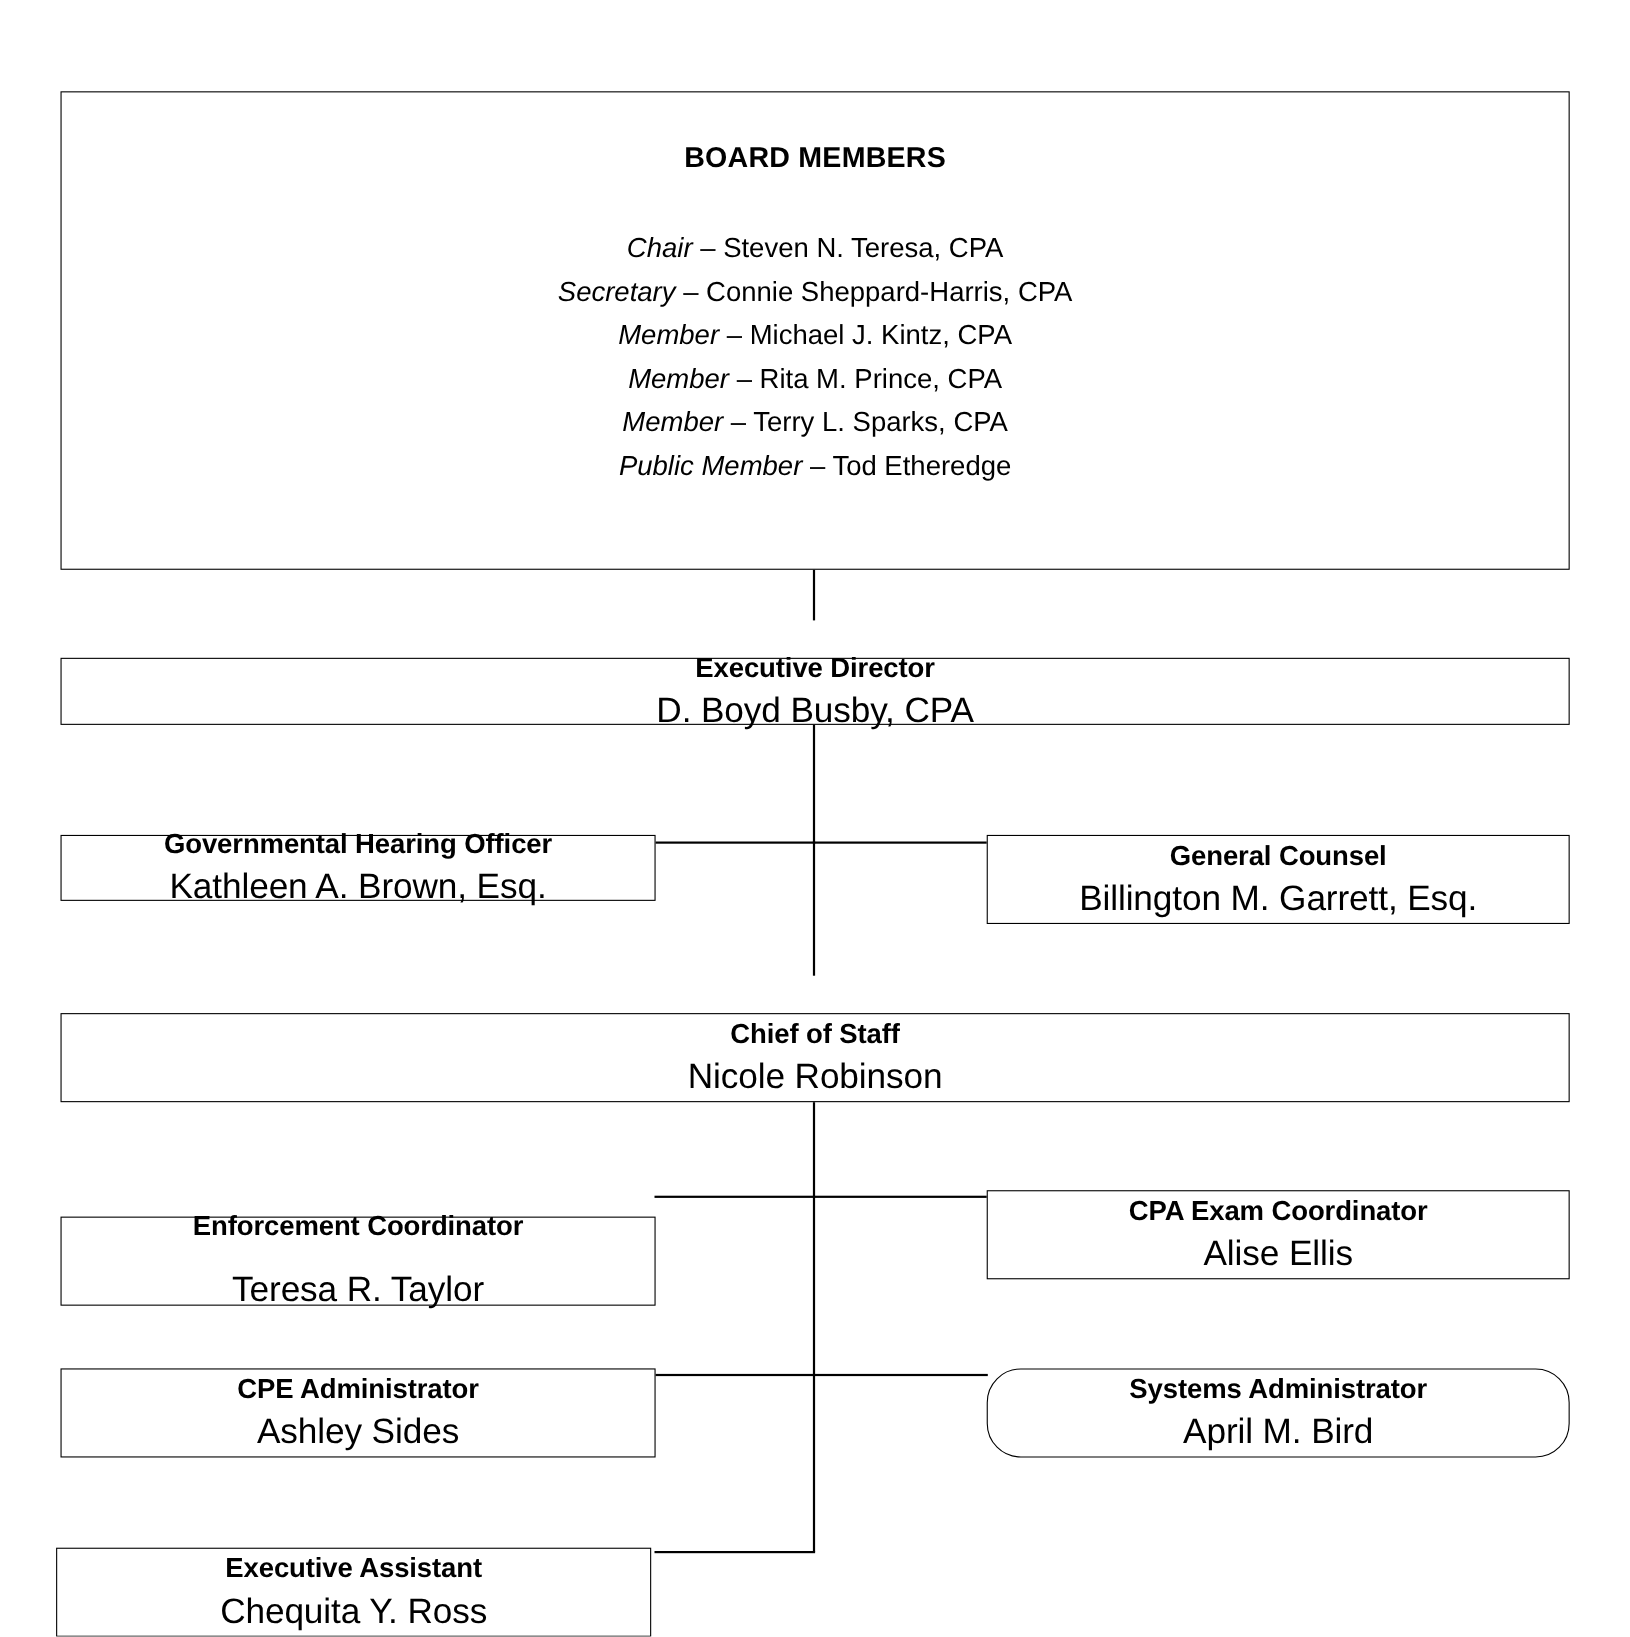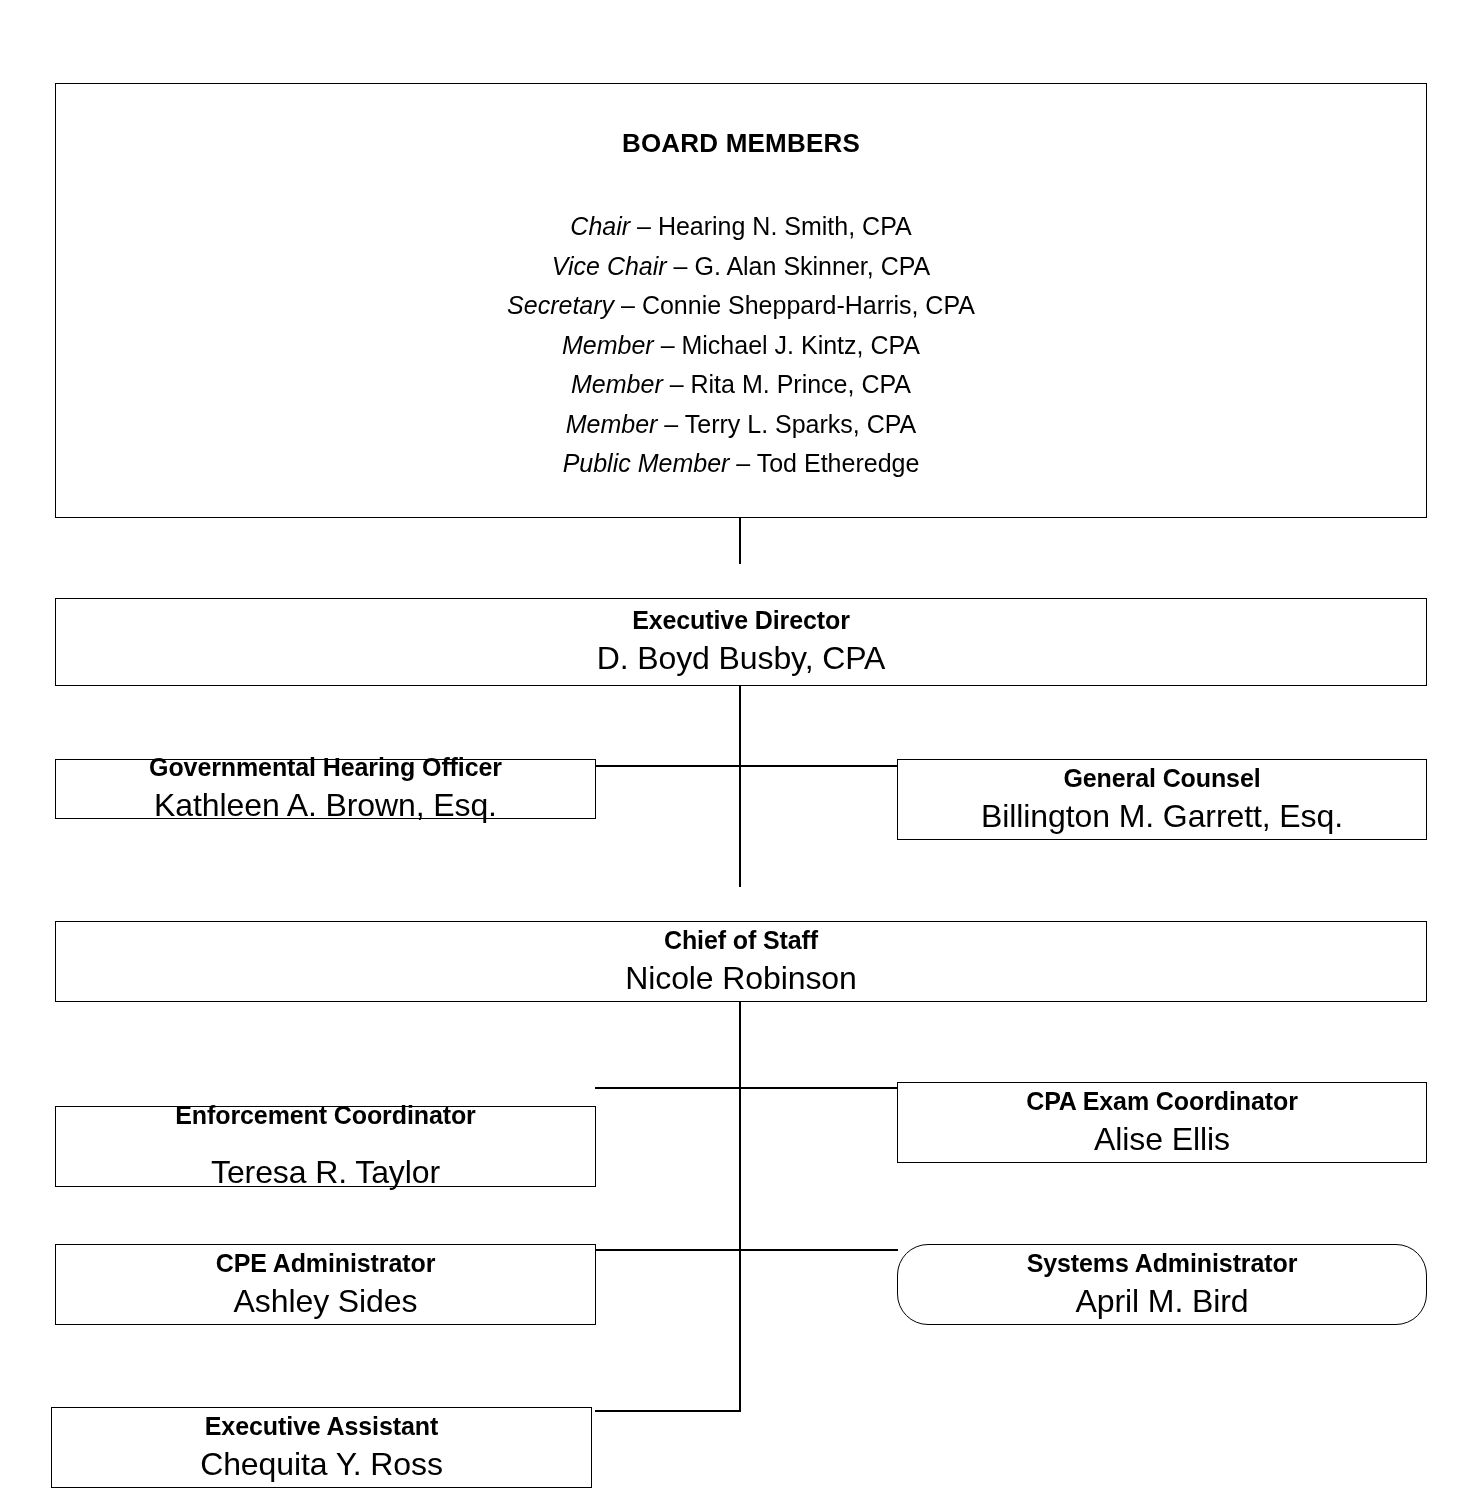--- a/index.html
+++ b/index.html
@@ -86,24 +86,21 @@
 </style>
 </head>
 <body>
 
 <div id="chart-root">
 
   <div class="node" id="board-box">
     <div id="board-heading">BOARD MEMBERS</div>
 
     <div class="board-line">
-      <span class="role">Chair</span><span> – </span><span>Hearing N. Smith, CPA</span>
-    </div>
-    <div class="board-line">
-      <span class="role">Vice Chair</span><span> – </span><span>G. Alan Skinner, CPA</span>
+      <span class="role">Chair</span><span> – </span><span>Steven N. Teresa, CPA</span>
     </div>
     <div class="board-line">
       <span class="role">Secretary</span><span> – </span><span>Connie Sheppard-Harris, CPA</span>
     </div>
     <div class="board-line">
       <span class="role">Member</span><span> – </span><span>Michael J. Kintz, CPA</span>
     </div>
     <div class="board-line">
       <span class="role">Member</span><span> – </span><span>Rita M. Prince, CPA</span>
     </div>
@@ -128,21 +125,21 @@
   <div class="vline" style="left:739px; top:966px; height:445px;"></div>
 
   <div class="hline" style="left:595px; top:1087px; width:146px;"></div>
   <div class="hline" style="left:739px; top:1087px; width:159px;"></div>
 
   <div class="hline" style="left:595px; top:1249px; width:146px;"></div>
   <div class="hline" style="left:739px; top:1249px; width:159px;"></div>
 
   <div class="hline" style="left:595px; top:1410px; width:146px;"></div>
 
-  <div class="node" style="left:55px; top:563px; width:1372px; height:88px;">
+  <div class="node" style="left:55px; top:563px; width:1372px; height:61px;">
     <div class="title">Executive Director</div>
     <div class="person">D. Boyd Busby, CPA</div>
   </div>
 
   <div class="node" style="left:55px; top:724px; width:541px; height:60px;">
     <div class="title">Governmental Hearing Officer</div>
     <div class="person">Kathleen A. Brown, Esq.</div>
   </div>
 
   <div class="node" style="left:897px; top:724px; width:530px; height:81px;">

